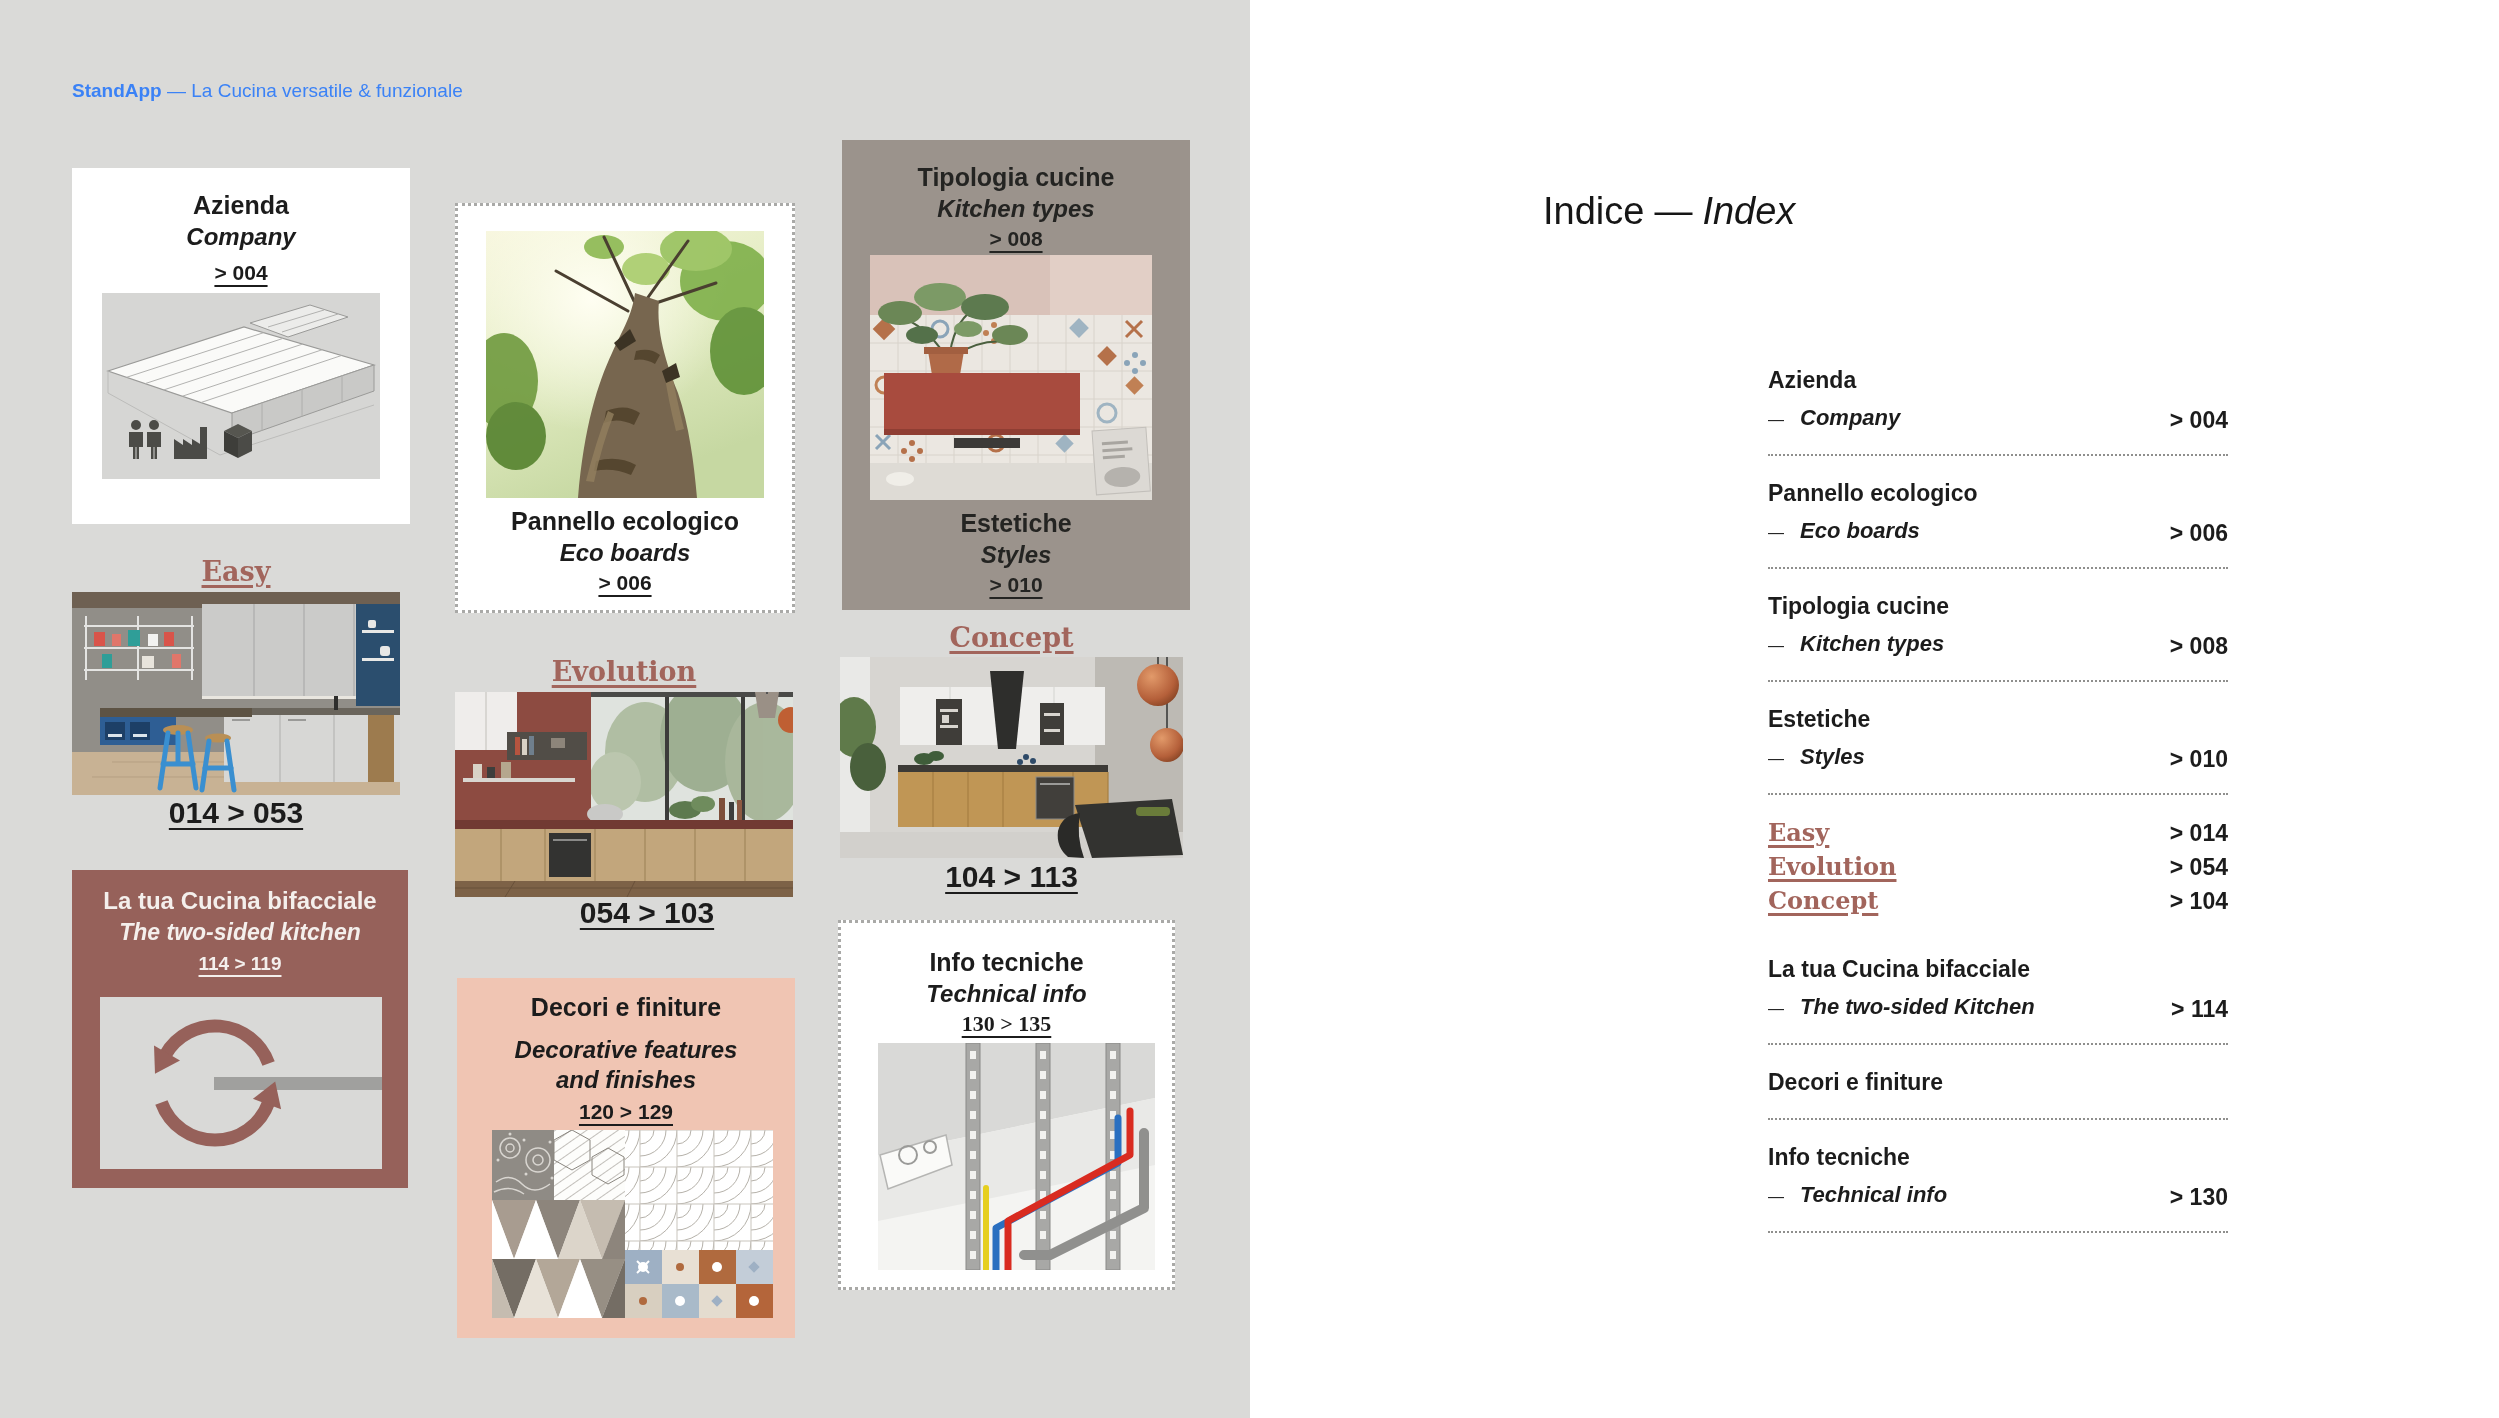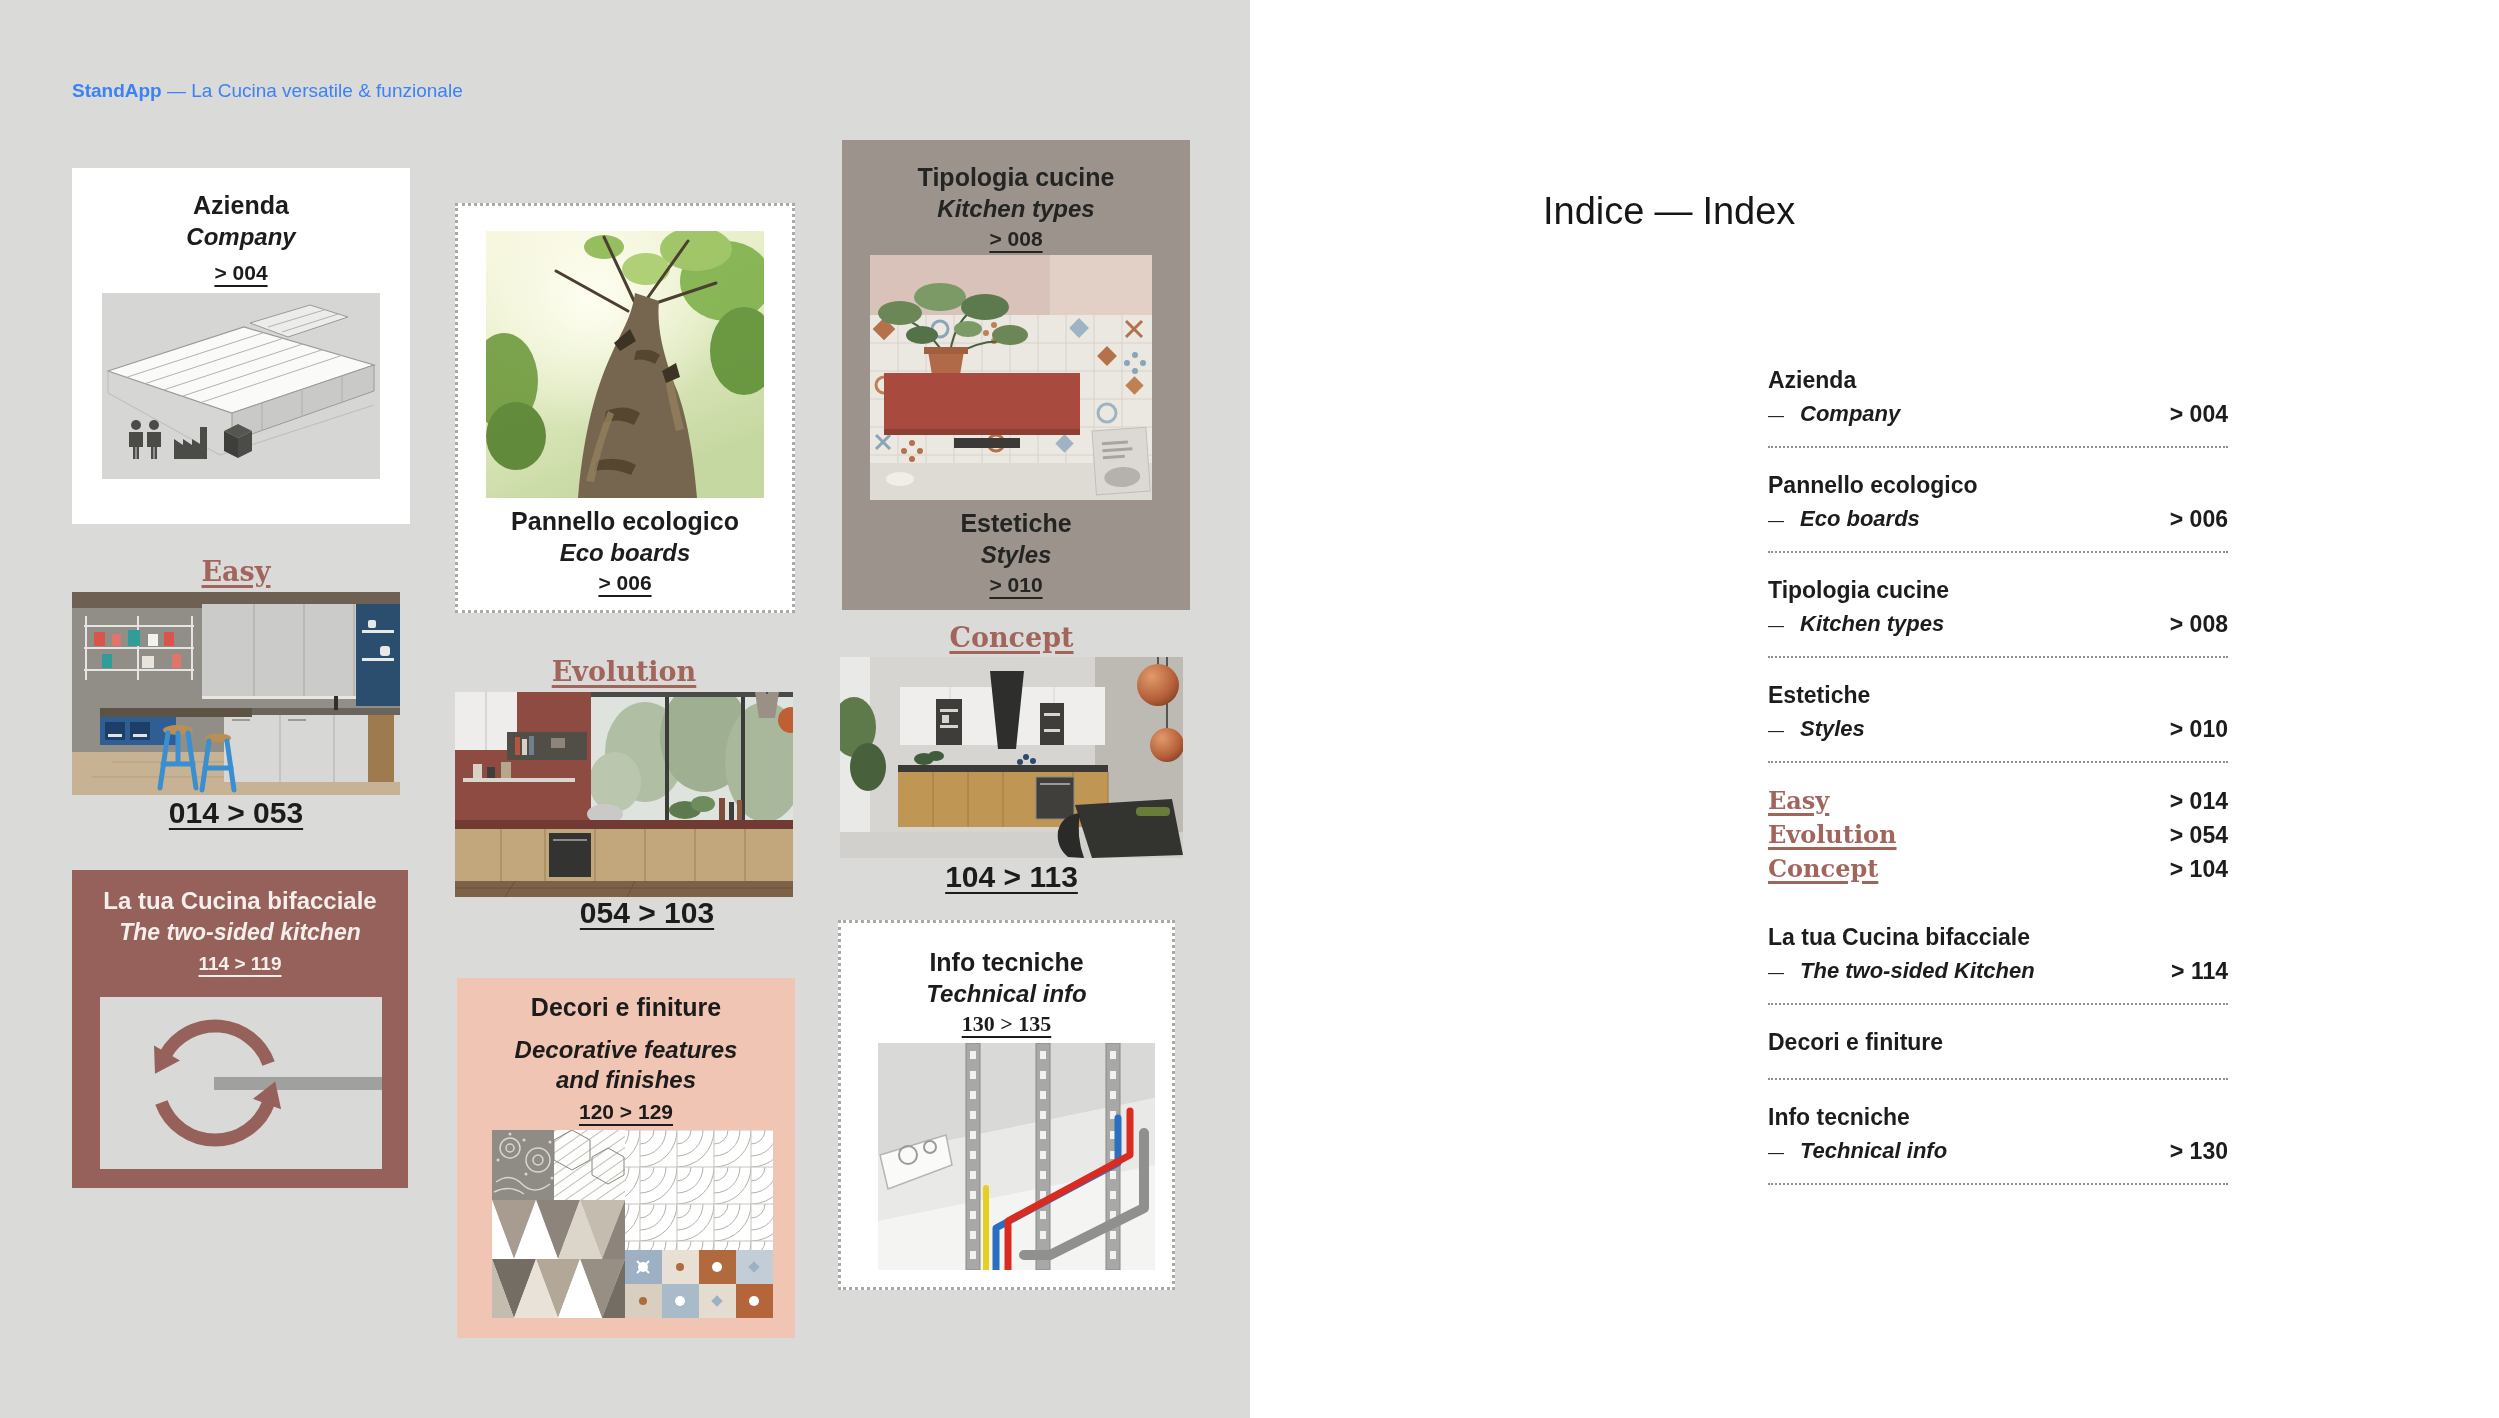--- a/index.html
+++ b/index.html
@@ -28,26 +28,26 @@
 
   .serif-head{position:absolute;text-align:center;font-family:"DejaVu Serif",serif;font-weight:bold;
               font-size:27px;line-height:32px;color:#a2655c;}
   .serif-head span{text-decoration:underline;text-decoration-thickness:3px;text-underline-offset:4px;}
   .range{position:absolute;text-align:center;font-weight:bold;font-size:30px;line-height:28px;}
   .range span{text-decoration:underline;text-decoration-thickness:2px;text-underline-offset:5px;}
 
   .index-heading{position:absolute;left:1543px;top:188px;font-size:38px;line-height:46px;color:#161616;}
   .index-heading .it{font-style:normal;}
   .index-heading .dash{margin:0 10px;}
-  .index-heading .en{}
+  .index-heading .en{font-style:italic;}
 
   .index-list{position:absolute;left:1768px;top:366px;width:460px;}
   .idx-entry{padding-bottom:16px;border-bottom:2px dotted #8f8f8d;margin-bottom:23px;}
   .idx-it{font-weight:bold;font-size:23px;line-height:28px;margin-bottom:6px;}
-  .idx-row{display:flex;justify-content:space-between;align-items:flex-start;line-height:28px;}
+  .idx-row{display:flex;justify-content:space-between;align-items:flex-end;line-height:36px;}
   .idx-dash{font-style:normal;margin-right:16px;}
   .idx-en{font-weight:bold;font-style:italic;font-size:22px;}
   .idx-page{font-weight:bold;font-size:23px;font-style:normal;white-space:nowrap;}
   .idx-serif-group{margin-bottom:39px;}
   .idx-serif-row{display:flex;justify-content:space-between;align-items:baseline;line-height:30px;margin-bottom:4px;}
   .idx-serif-label{font-family:"DejaVu Serif",serif;font-weight:bold;font-size:24px;color:#a2655c;
                    text-decoration:underline;text-decoration-thickness:3px;text-underline-offset:4px;}
 </style>
 </head>
 <body>

